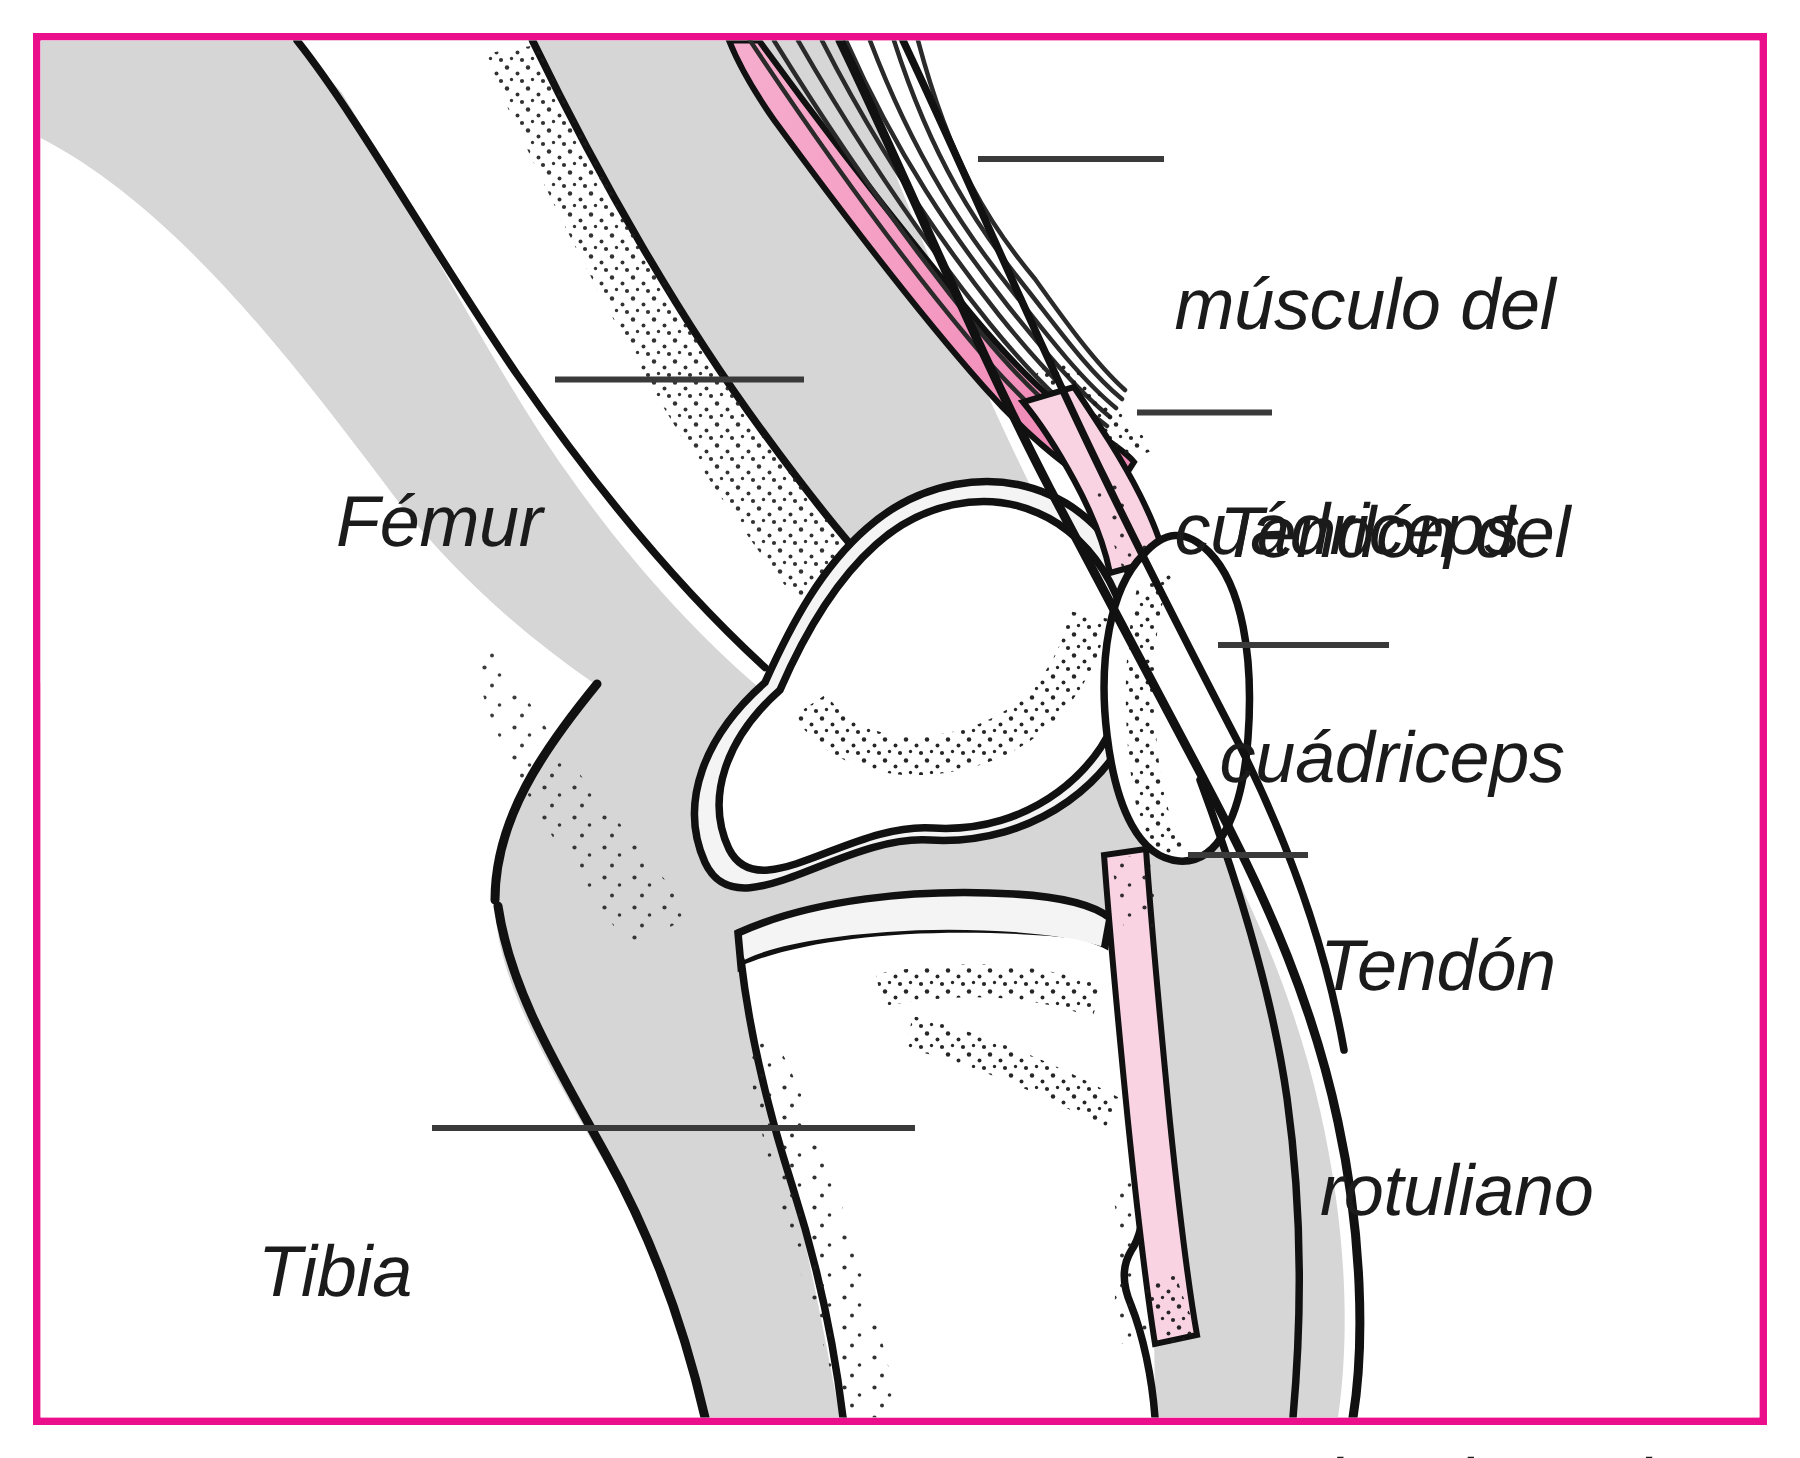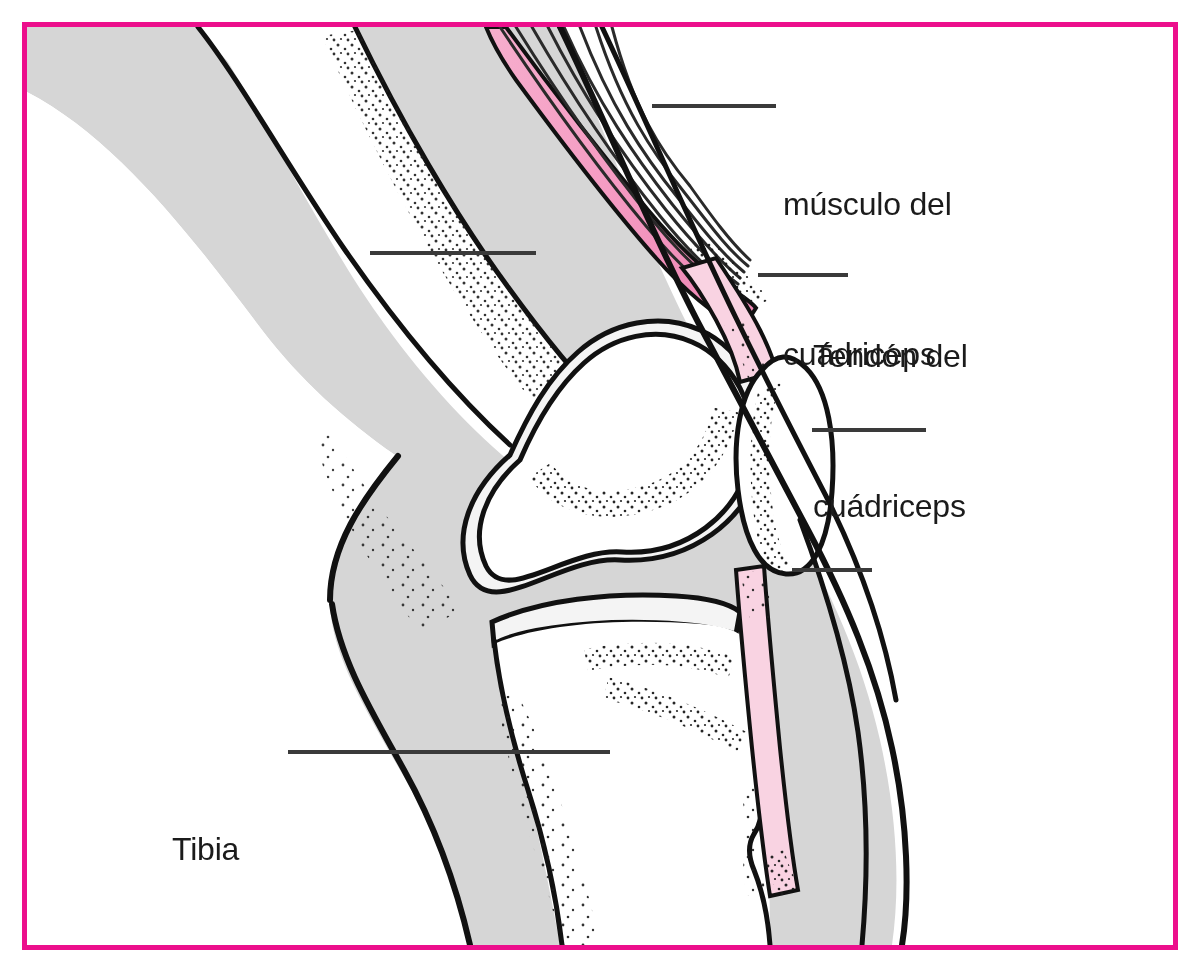--- a/index.html
+++ b/index.html
@@ -29,24 +29,25 @@
     position: absolute;
     left: 0;
     top: 0;
     width: 1200px;
     height: 972px;
     display: block;
   }
   .label-text {
     position: absolute;
     color: #1b1b1b;
-    font-size: 32px;
+    font-size: 48px;
     line-height: 50px;
     white-space: pre;
     letter-spacing: -0.2px;
+    font-style: italic;
   }
   .label-right { text-align: left; }
   .label-left  { text-align: left; }
   #label-musculo-cuadriceps { left: 783px; top: 79px; }
   #label-tendon-cuadriceps  { left: 813px; top: 231px; }
   #label-rotula             { left: 936px; top: 403px; }
   #label-tendon-rotuliano   { left: 880px; top: 520px; }
   #label-femur              { left: 224px; top: 224px; }
   #label-tibia              { left: 172px; top: 724px; }
   #label-vista-lateral      { left: 853px; top: 866px; }
@@ -250,21 +251,28 @@
     <div>músculo del</div>
     <div>cuádriceps</div>
   </div>
 
   <div class="label-text label-right" id="label-tendon-cuadriceps">
     <div>Tendón del</div>
     <div>cuádriceps</div>
   </div>
 
 
-
+  <div class="label-text label-right" id="label-tendon-rotuliano">
+    <div>Tendón</div>
+    <div>rotuliano</div>
+  </div>
+
+  <div class="label-text label-left" id="label-femur">
+    <div>Fémur</div>
+  </div>
 
   <div class="label-text label-left" id="label-tibia">
     <div>Tibia</div>
   </div>
 
   <div class="label-text label-right" id="label-vista-lateral">
     <div>Vista lateral</div>
   </div>
 
 </div>

